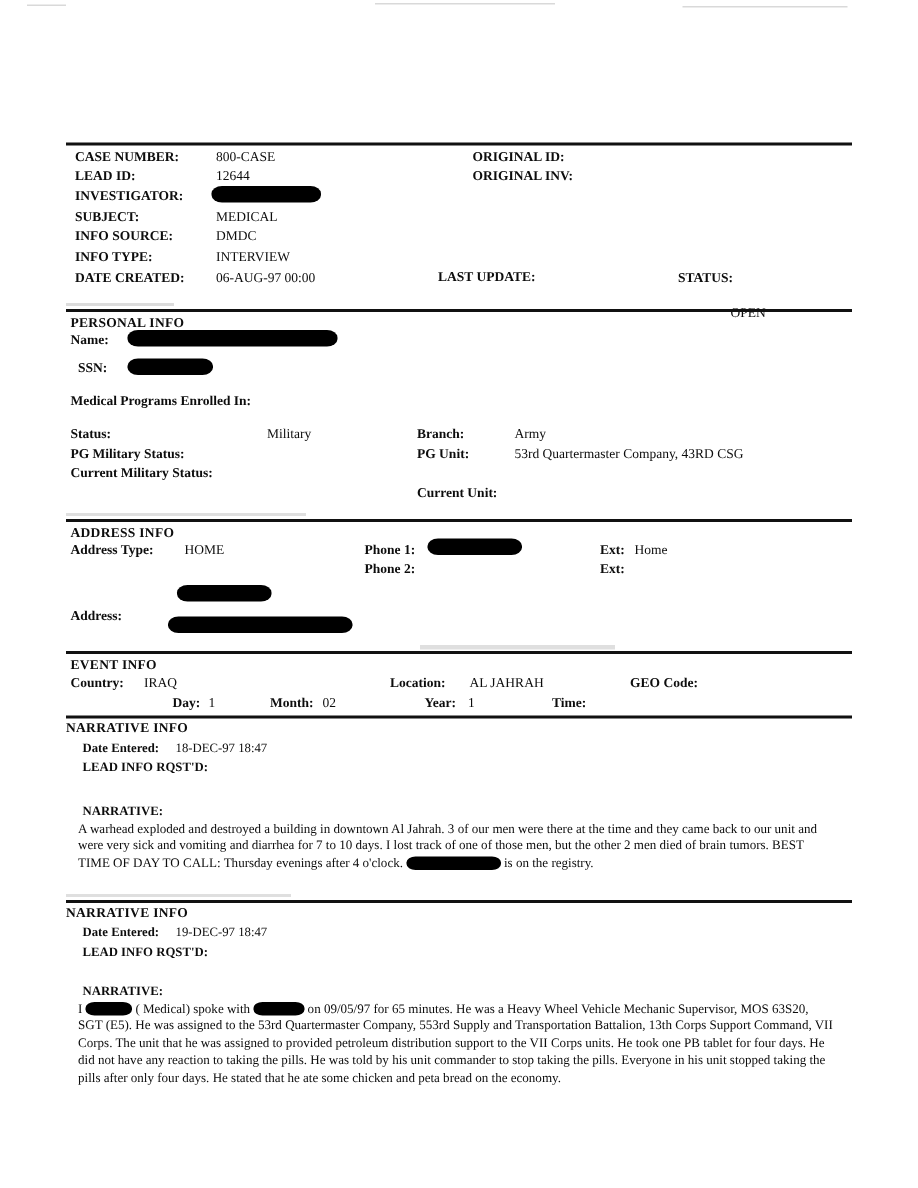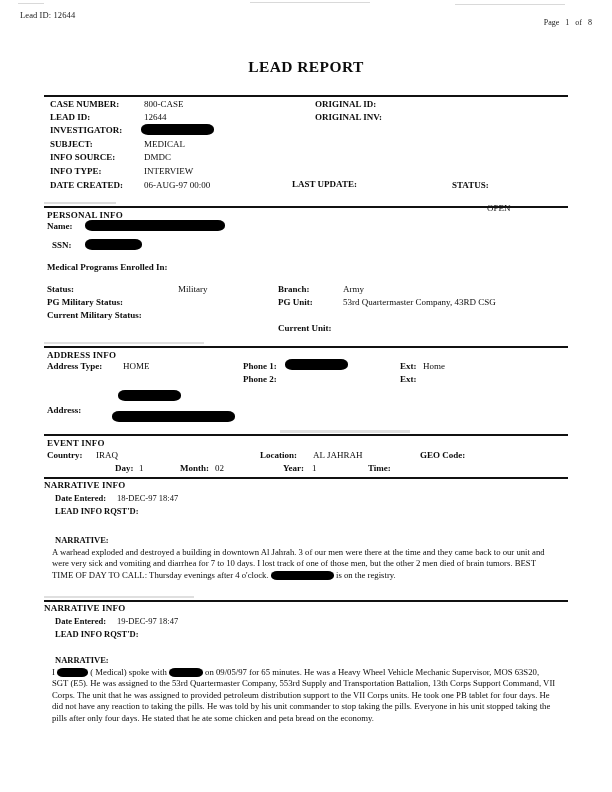--- a/index.html
+++ b/index.html
@@ -140,34 +140,21 @@
 </style>
 </head>
 <body>
 
 <div class="page">
 
   <div class="speck" style="left:18px;top:3px;width:26px;"></div>
   <div class="speck" style="left:250px;top:2px;width:120px;"></div>
   <div class="speck" style="left:455px;top:4px;width:110px;"></div>
 
-  <div class="run-head">
-    <div class="lead-id">
-      <span>Lead ID:</span>
-      <span>12644</span>
-    </div>
-    <div class="pager">
-      <span>Page</span>
-      <span>1</span>
-      <span>of</span>
-      <span>8</span>
-    </div>
-  </div>
-
-  <div class="doc-title">LEAD REPORT</div>
+
 
 
   <div class="rule" style="top:95px;"></div>
 
   <div class="f b" style="left:50px;top:99px;">CASE NUMBER:</div>
   <div class="f" style="left:144px;top:99px;">800-CASE</div>
 
   <div class="f b" style="left:50px;top:112px;">LEAD ID:</div>
   <div class="f" style="left:144px;top:112px;">12644</div>
 

